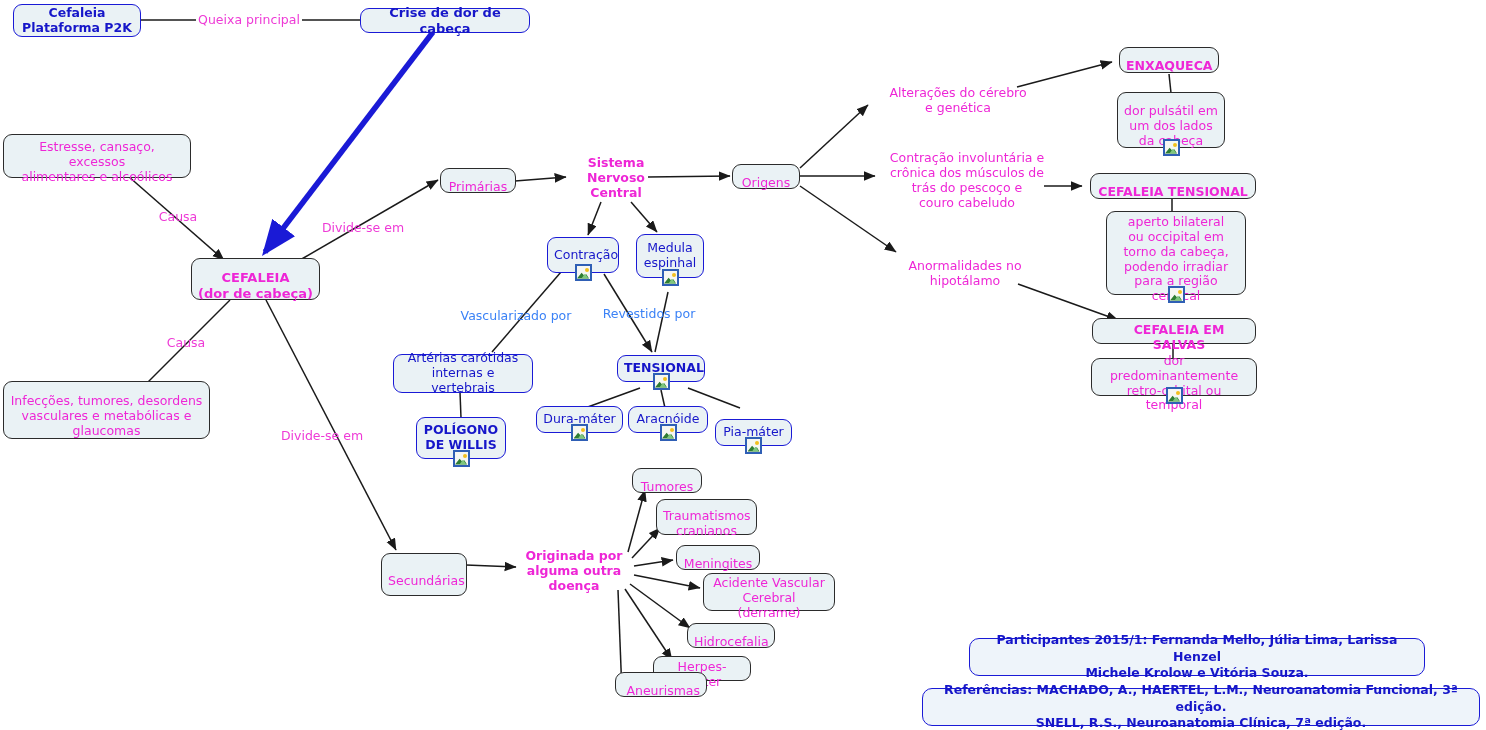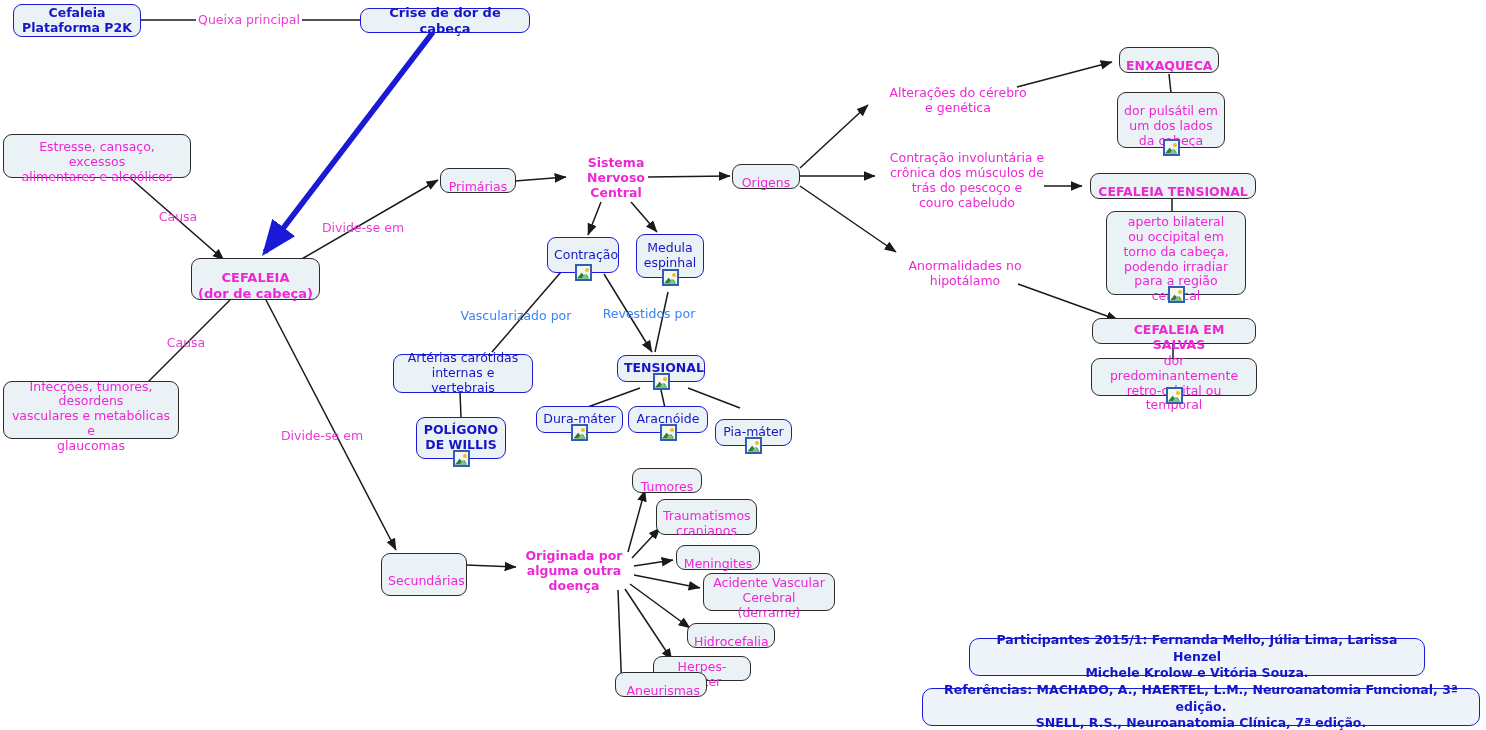--- a/index.html
+++ b/index.html
@@ -192,21 +192,21 @@
   <div class="node" style="left:3px;top:134px;width:188px;height:44px;font-size:12.5px;">
     <span class="txt t-pink" style="white-space:pre-line;">Estresse, cansaço, excessos
 alimentares e alcoólicos</span>
   </div>
 
   <div class="node" style="left:191px;top:258px;width:129px;height:42px;font-size:13px;">
     <span class="txt t-pink bold" style="white-space:pre-line;">CEFALEIA
 (dor de cabeça)</span>
   </div>
 
-  <div class="node" style="left:3px;top:381px;width:176px;height:58px;font-size:12.5px;">
+  <div class="node" style="left:3px;top:381px;width:207px;height:58px;font-size:12.5px;">
     <span class="txt t-pink" style="white-space:pre-line;">Infecções, tumores, desordens
 vasculares e metabólicas e
 glaucomas</span>
   </div>
 
   <div class="node" style="left:440px;top:168px;width:76px;height:25px;font-size:12.5px;">
     <span class="txt t-pink">Primárias</span>
   </div>
 
   <div class="node" style="left:381px;top:553px;width:86px;height:43px;font-size:12.5px;">

